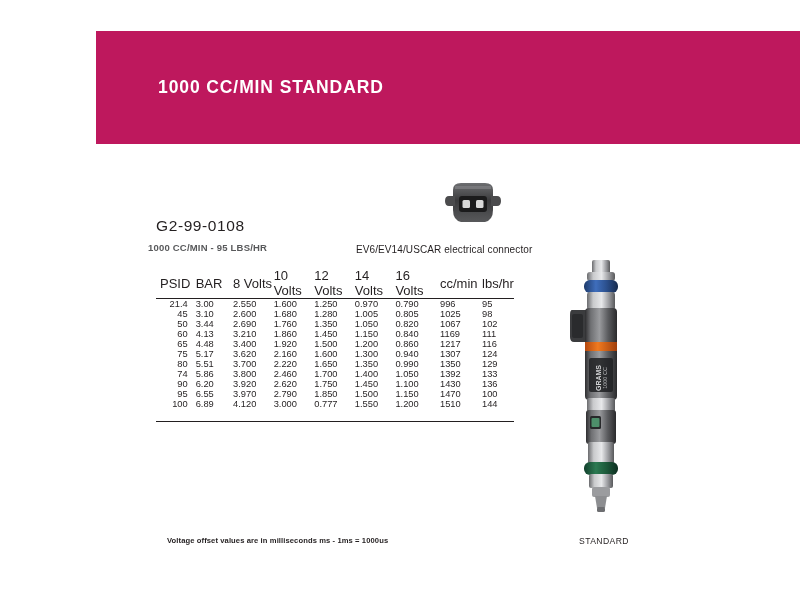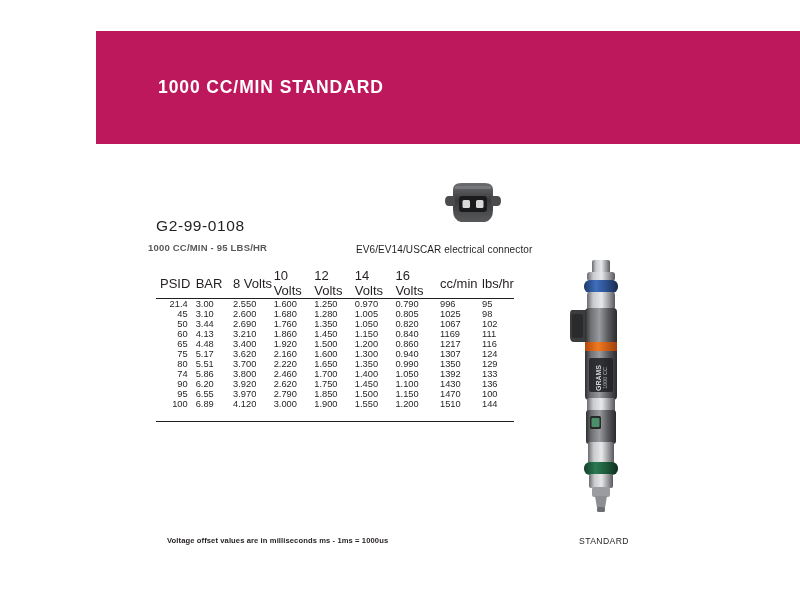--- a/index.html
+++ b/index.html
@@ -321,21 +321,21 @@
           <td class="c-v">1.500</td>
           <td class="c-v">1.150</td>
           <td class="c-ccmin">1470</td>
           <td class="c-lbshr">100</td>
         </tr>
         <tr>
           <td class="c-psid">100</td>
           <td class="c-bar">6.89</td>
           <td class="c-v">4.120</td>
           <td class="c-v">3.000</td>
-          <td class="c-v">1.900</td>
+          <td class="c-v">0.777</td>
           <td class="c-v">1.550</td>
           <td class="c-v">1.200</td>
           <td class="c-ccmin">1510</td>
           <td class="c-lbshr">144</td>
         </tr>
       </tbody>
     </table>
   </div>
 
   <div class="footnote">Voltage offset values are in milliseconds ms - 1ms = 1000us</div>

